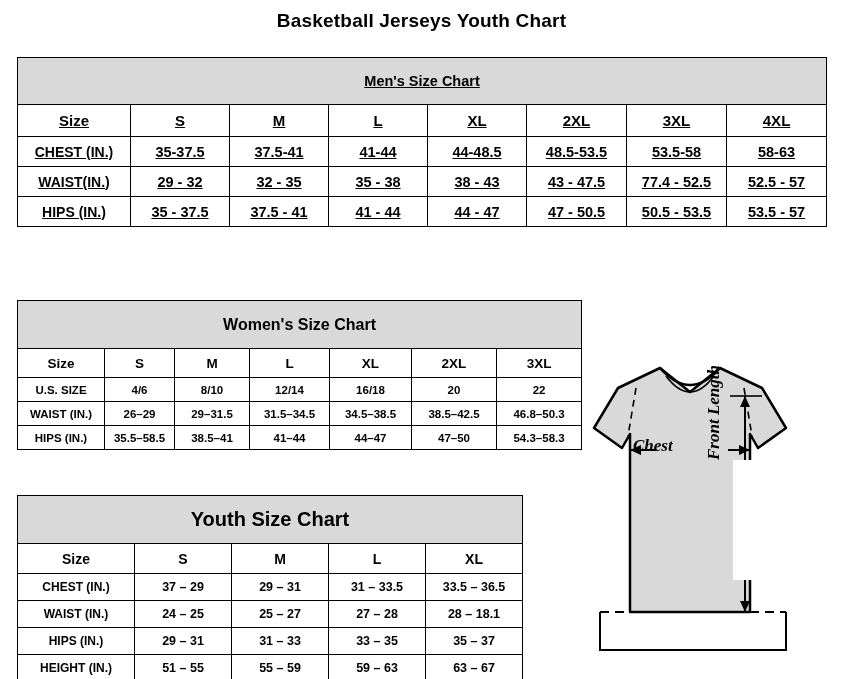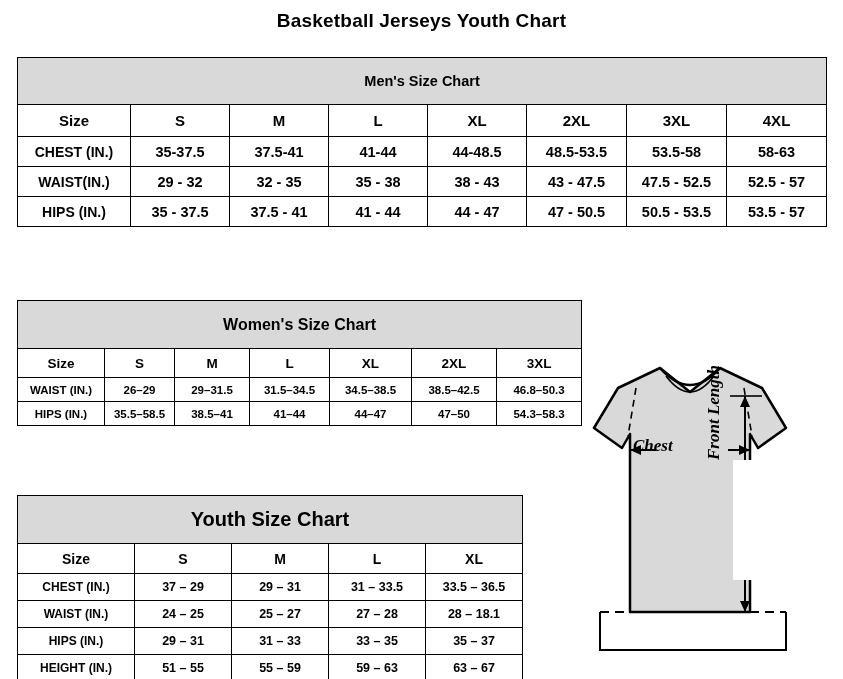--- a/index.html
+++ b/index.html
@@ -47,21 +47,21 @@
   }
 
   
   #mens-wrap {
     position: absolute;
     left: 17px;
     top: 57px;
     width: 809px;
   }
   #mens-table { width: 809px; }
-  #mens-table td { height: 27px; font-size: 14.5px; }
+  #mens-table td { height: 27px; font-size: 14.5px; text-decoration: underline; }
   #mens-table .caption-cell { height: 30px; }
   #mens-table .rowlabel { font-size: 14px; }
   #mens-table .hdr-cell { font-size: 15px; height: 29px;}
 
   
   #womens-wrap {
     position: absolute;
     left: 17px;
     top: 300px;
     width: 537px;
@@ -155,21 +155,21 @@
         <td>53.5-58</td>
         <td>58-63</td>
       </tr>
       <tr>
         <td class="rowlabel">WAIST(IN.)</td>
         <td>29 - 32</td>
         <td>32 - 35</td>
         <td>35 - 38</td>
         <td>38 - 43</td>
         <td>43 - 47.5</td>
-        <td>47.5 - 52.5</td>
+        <td>77.4 - 52.5</td>
         <td>52.5 - 57</td>
       </tr>
       <tr>
         <td class="rowlabel">HIPS (IN.)</td>
         <td>35 - 37.5</td>
         <td>37.5 - 41</td>
         <td>41 - 44</td>
         <td>44 - 47</td>
         <td>47 - 50.5</td>
         <td>50.5 - 53.5</td>
@@ -197,20 +197,29 @@
       <tr>
         <td class="hdr-cell">Size</td>
         <td class="hdr-cell">S</td>
         <td class="hdr-cell">M</td>
         <td class="hdr-cell">L</td>
         <td class="hdr-cell">XL</td>
         <td class="hdr-cell">2XL</td>
         <td class="hdr-cell">3XL</td>
       </tr>
       <tr>
+        <td class="rowlabel">U.S. SIZE</td>
+        <td>4/6</td>
+        <td>8/10</td>
+        <td>12/14</td>
+        <td>16/18</td>
+        <td>20</td>
+        <td>22</td>
+      </tr>
+      <tr>
         <td class="rowlabel">WAIST  (IN.)</td>
         <td>26–29</td>
         <td>29–31.5</td>
         <td>31.5–34.5</td>
         <td>34.5–38.5</td>
         <td>38.5–42.5</td>
         <td>46.8–50.3</td>
       </tr>
       <tr>
         <td class="rowlabel">HIPS  (IN.)</td>

